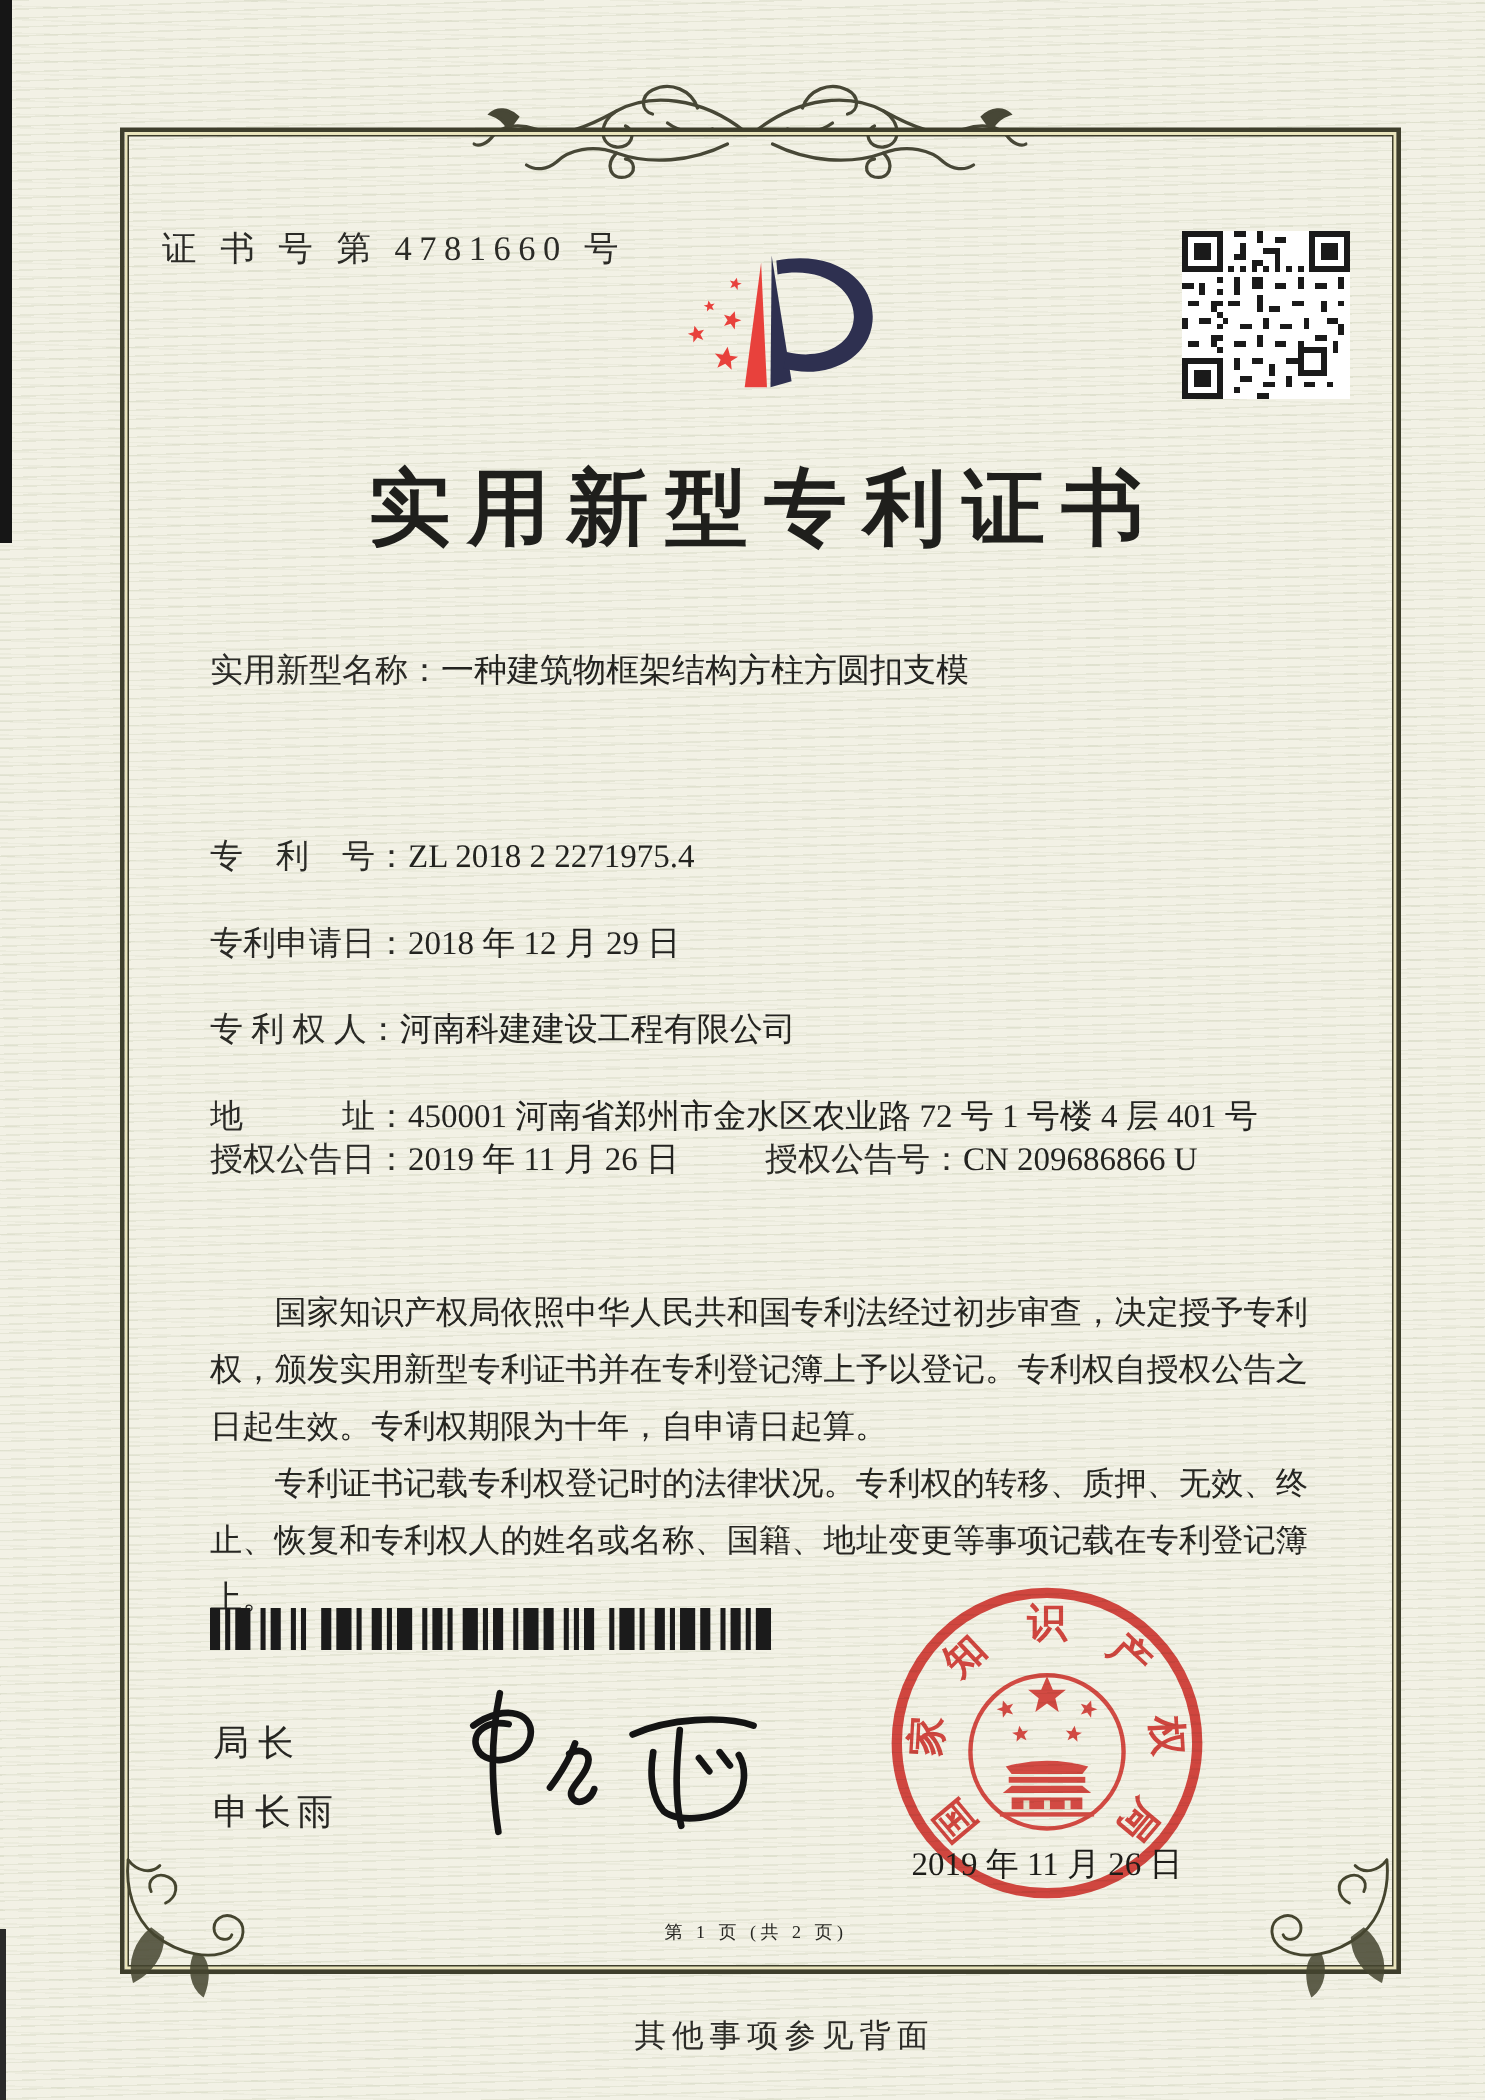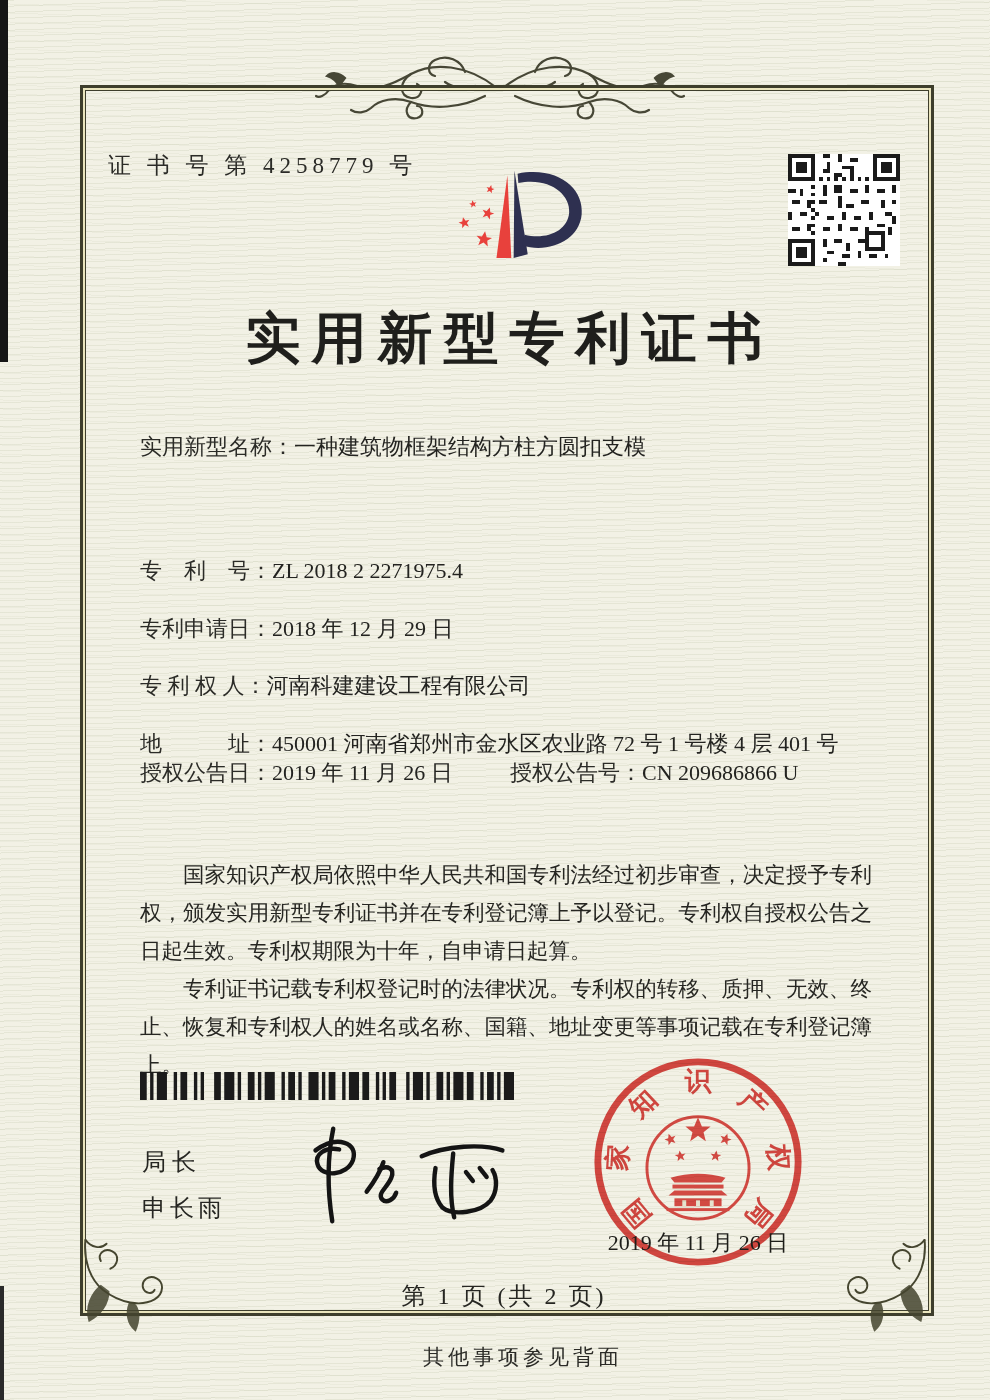--- a/index.html
+++ b/index.html
@@ -33,21 +33,21 @@
   .val-block{display:inline-block;vertical-align:top;white-space:normal;line-height:35px;}
   .grant-no{position:absolute;left:370px;top:0;white-space:nowrap;}
   .paras{left:140px;top:826px;width:732px;font-size:21.5px;line-height:38px;text-align:justify;margin-top:30px;}
   .paras p{margin:0;text-indent:2em;}
   .barcode{left:140px;top:1072px;width:374px;height:28px;}
   .director-label{left:142px;top:1146px;font-size:24px;letter-spacing:6px;}
   .director-name{left:142px;top:1192px;font-size:24px;letter-spacing:4px;}
   .signature{left:288px;top:1112px;width:236px;height:124px;}
   .seal{left:590px;top:1054px;width:216px;height:216px;mix-blend-mode:multiply;opacity:.95;}
   .seal-date{left:592px;top:1228px;width:212px;text-align:center;font-size:22px;color:#1d1d19;}
-  .page-info{left:80px;top:1280px;width:848px;text-align:center;font-size:24px;letter-spacing:3px;}
+  .page-info{left:80px;top:1280px;width:848px;text-align:center;font-size:12px;letter-spacing:3px;}
   .back-note{left:0;top:1343px;width:990px;text-align:center;font-size:21px;letter-spacing:4px;color:#2b2b27;padding-left:28px;}
   .dragons{left:315px;top:32px;width:370px;height:106px;}
   .corner-br{left:842px;top:1238px;width:96px;height:96px;}
   .corner-bl{left:72px;top:1238px;width:96px;height:96px;transform:scaleX(-1);}
   svg{display:block;}
 </style>
 </head>
 <body>
 
 <svg width="0" height="0" aria-hidden="true">
@@ -92,21 +92,21 @@
   <svg class="abs corner-bl" viewBox="0 0 100 100">
     <g stroke="#45452f" stroke-width="2" fill="none" stroke-linecap="round">
       <path d="M86,2 C88,22 82,42 68,54 C50,68 28,72 14,64 C4,58 4,46 12,42 C20,38 28,44 26,52 C24,58 16,59 14,54"></path>
       <path d="M86,2 C80,10 70,12 64,6"></path>
       <path d="M70,50 C80,58 86,72 82,86 C70,80 62,68 62,56 Z" fill="#45452f" opacity=".85"></path>
       <path d="M40,68 C44,78 42,90 34,96 C30,86 30,76 34,70 Z" fill="#45452f" opacity=".85"></path>
       <path d="M60,32 C52,28 50,18 58,14 C66,10 74,16 70,24"></path>
     </g>
   </svg>
 
-  <div class="abs cert-no">证 书 号 第 4258779 号</div>
+  <div class="abs cert-no">证 书 号 第 4781660 号</div>
 
   <svg class="abs logo" viewBox="0 0 220 160">
     <g fill="#e8413c">
       <use href="#star5" transform="translate(77,42) scale(0.55) rotate(14)"></use>
       <use href="#star5" transform="translate(55,61) scale(0.50) rotate(-10)"></use>
       <use href="#star5" transform="translate(74,73) scale(0.82) rotate(18)"></use>
       <use href="#star5" transform="translate(44,85) scale(0.75) rotate(-14)"></use>
       <use href="#star5" transform="translate(69,106) scale(1.05) rotate(8)"></use>
       <path d="M99,24 L85,130 L104,130 Z"></path>
     </g>

